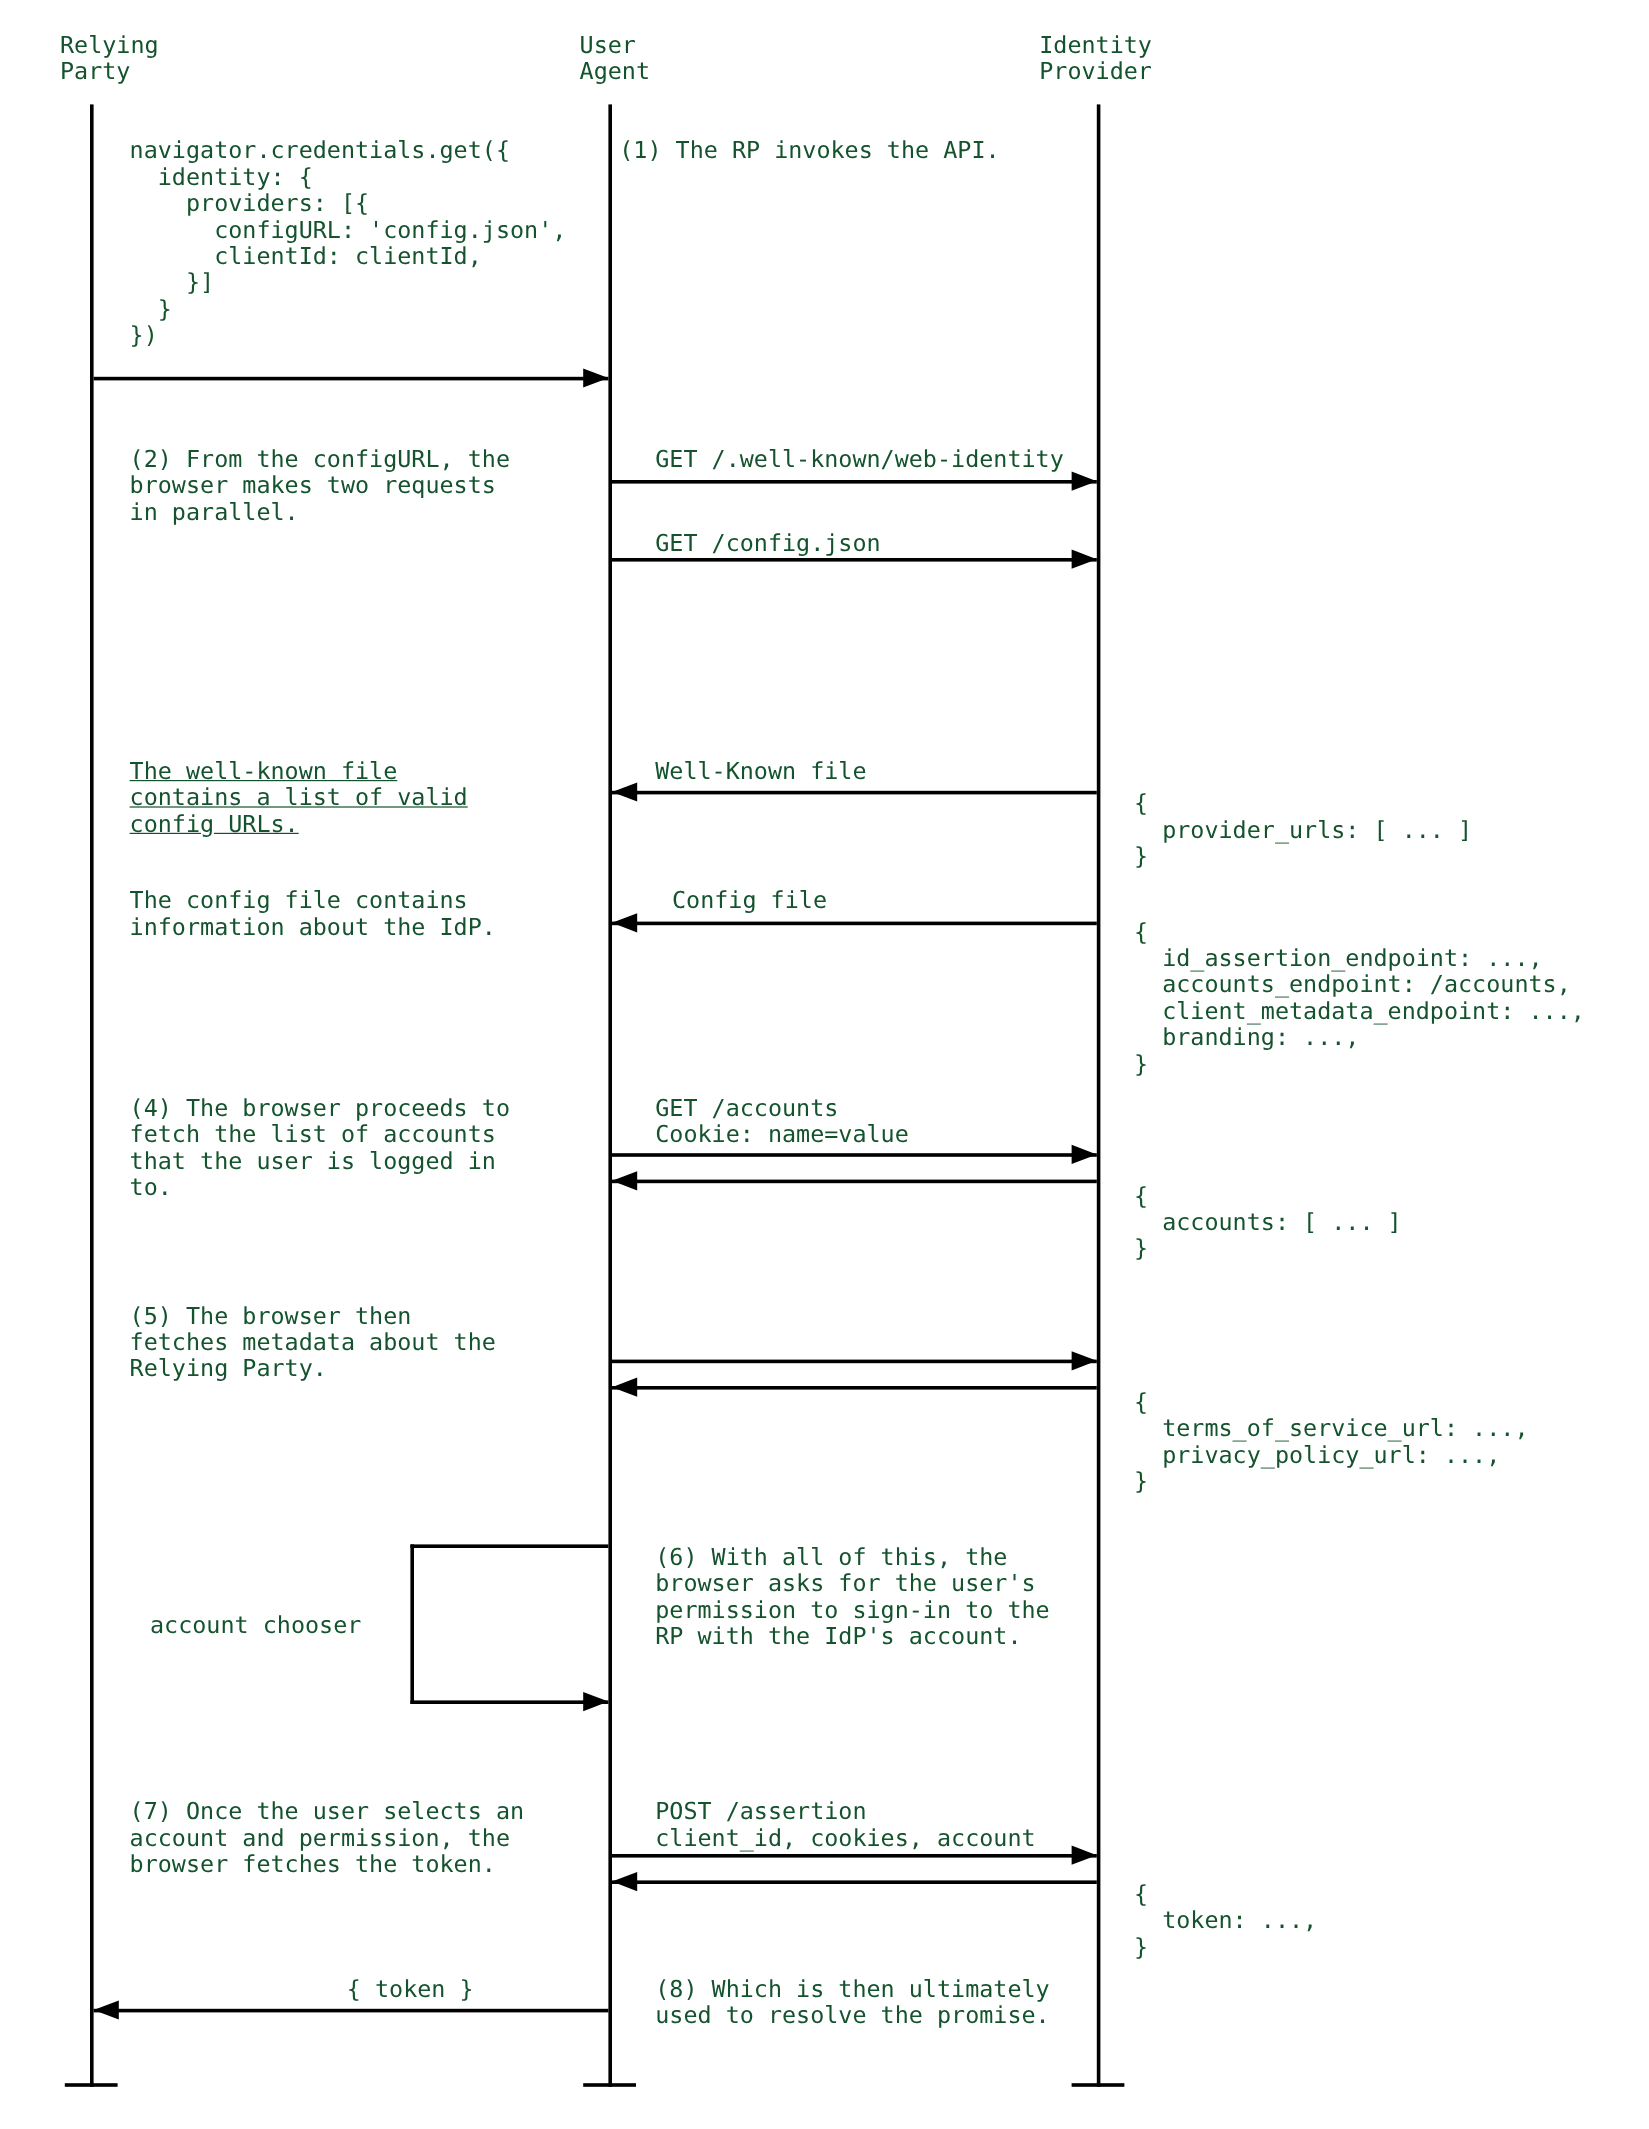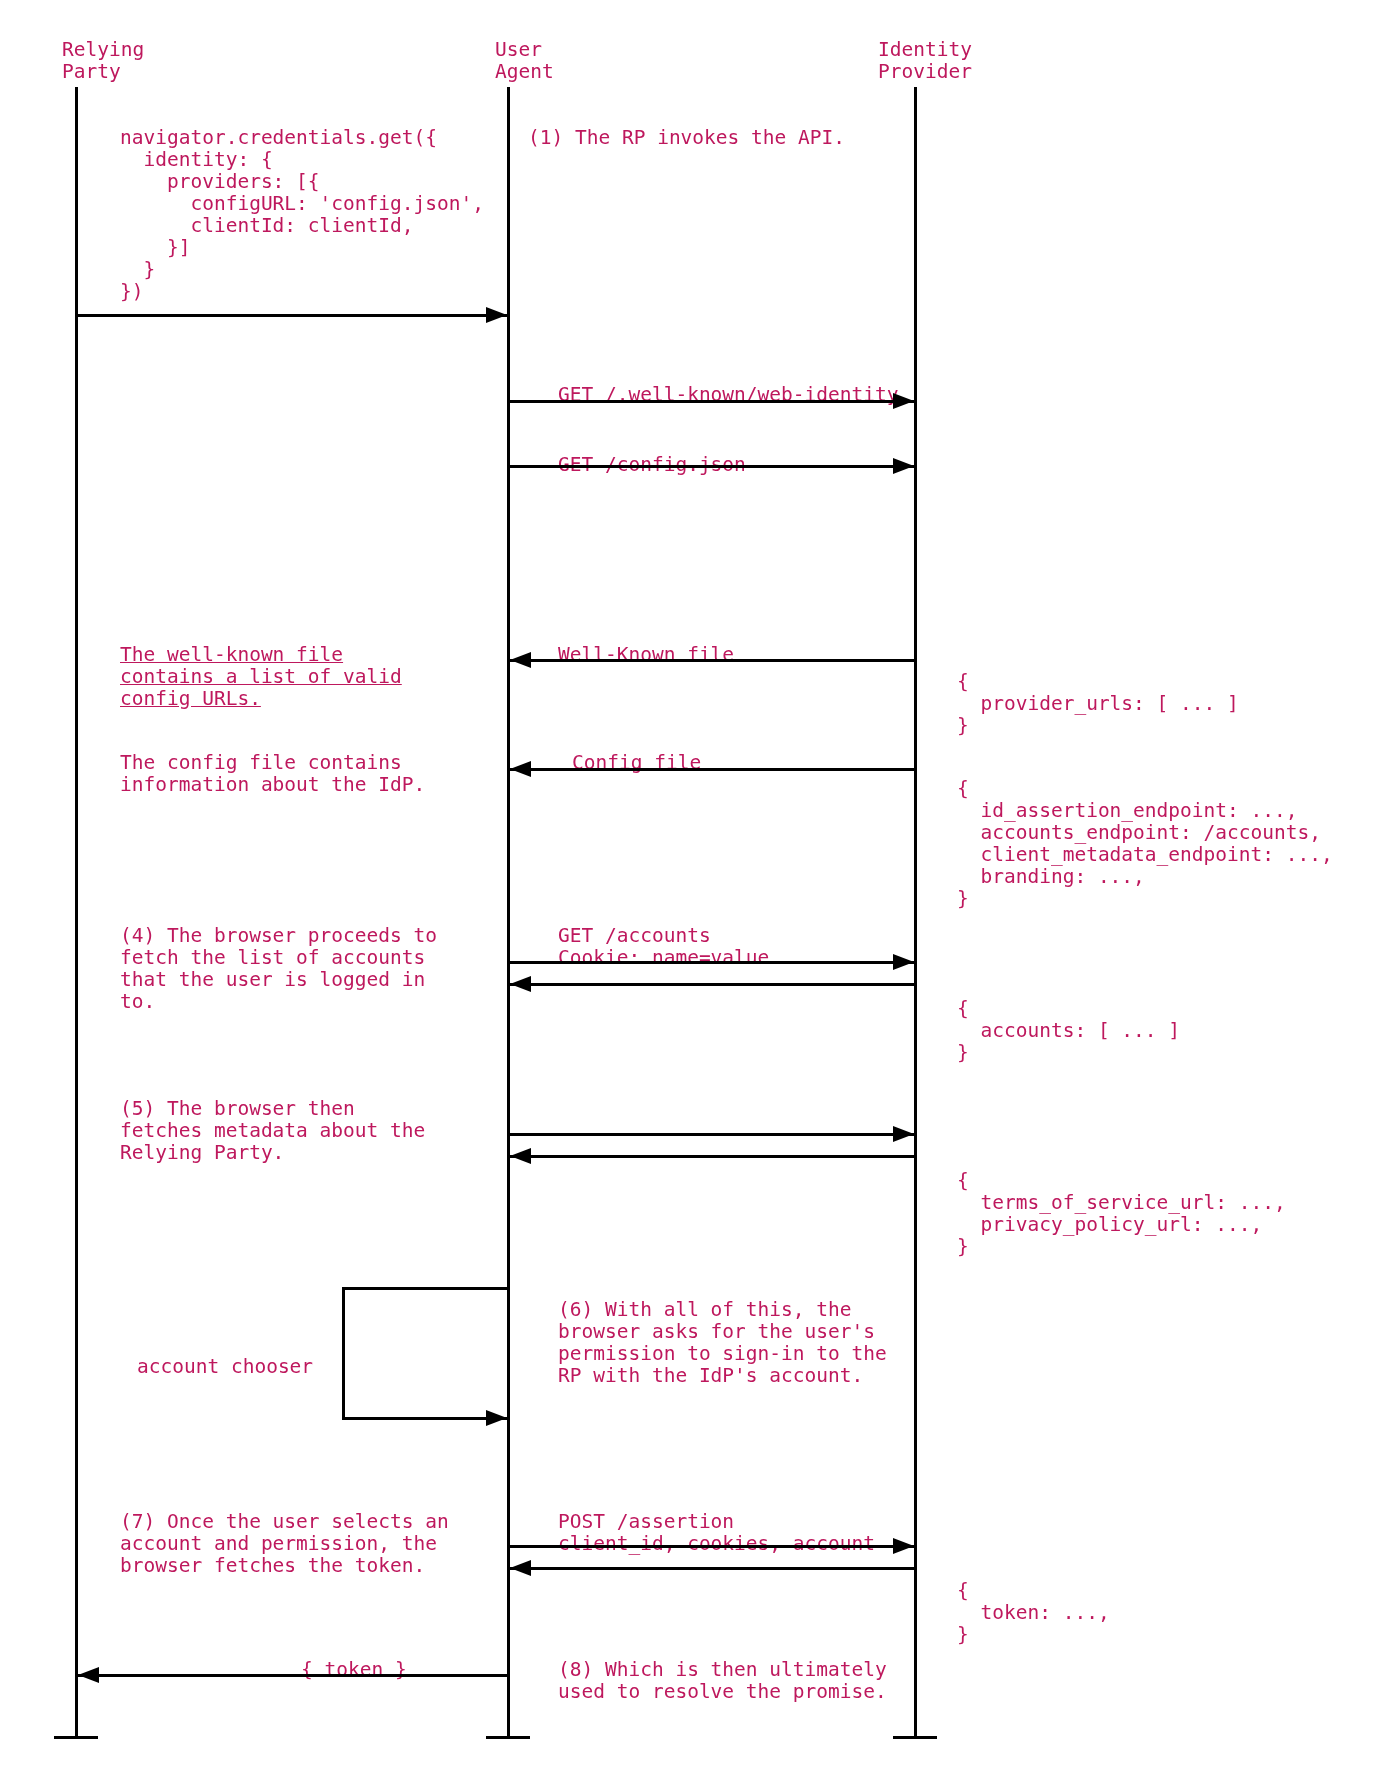--- a/index.html
+++ b/index.html
@@ -9,24 +9,24 @@
     height: 1774px;
     background: #ffffff;
     font-family: "DejaVu Sans Mono", "Liberation Mono", monospace;
     font-size: 19.5px;
     line-height: 22px;
     color: #000000;
     overflow: hidden;
   }
   pre.txt {
     position: absolute;
-    margin: 16px;
+    margin: 4px;
     white-space: pre;
     font: inherit;
-    color: #be185d;
+    color: #14532d;
   }
   .lifeline {
     position: absolute;
     width: 3px;
     top: 87px;
     height: 1652px;
     background: #000;
   }
   .foot {
     position: absolute;
@@ -76,20 +76,23 @@
       clientId: clientId,
     }]
   }
 })</pre>
   <pre class="txt" style="left:512px; top:111px;">(1) The RP invokes the API.</pre>
   <div>
     <div class="hline" style="left:78px; top:314px; width:429px;"></div>
     <div class="head-r" style="left:486px; top:307px;"></div>
   </div>
 
+  <pre class="txt" style="left:104px; top:368px;">(2) From the configURL, the
+browser makes two requests
+in parallel.</pre>
   <pre class="txt" style="left:542px; top:368px;">GET /.well-known/web-identity</pre>
   <div>
     <div class="hline" style="left:510px; top:400px; width:404px;"></div>
     <div class="head-r" style="left:893px; top:393px;"></div>
   </div>
   <pre class="txt" style="left:542px; top:438px;">GET /config.json</pre>
   <div>
     <div class="hline" style="left:510px; top:465px; width:404px;"></div>
     <div class="head-r" style="left:893px; top:458px;"></div>
   </div>

